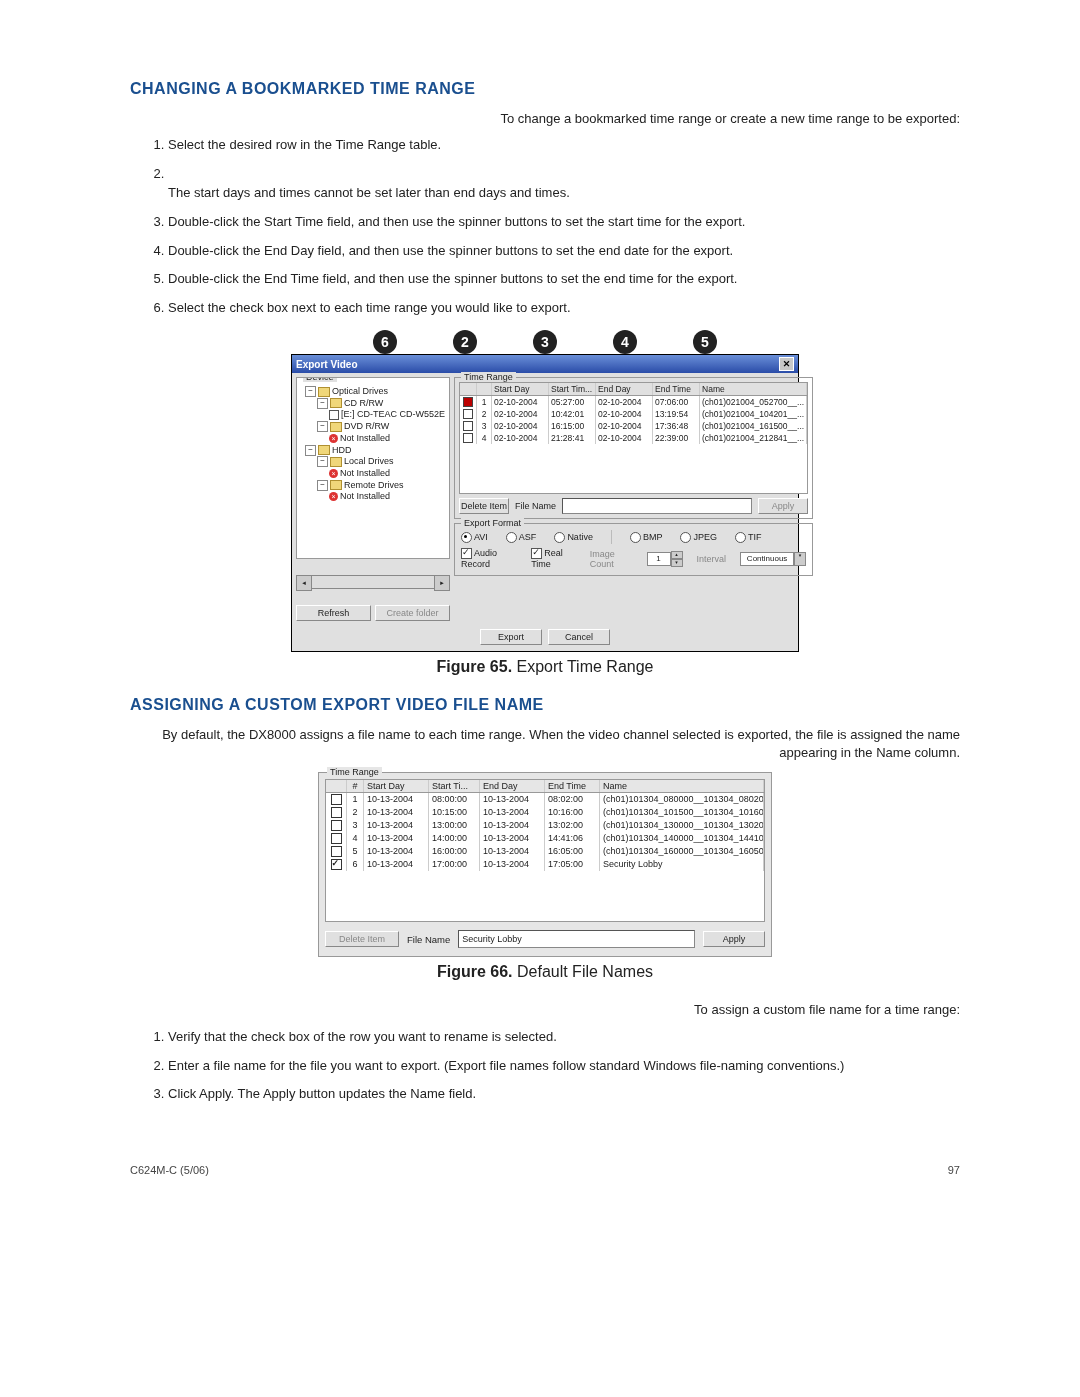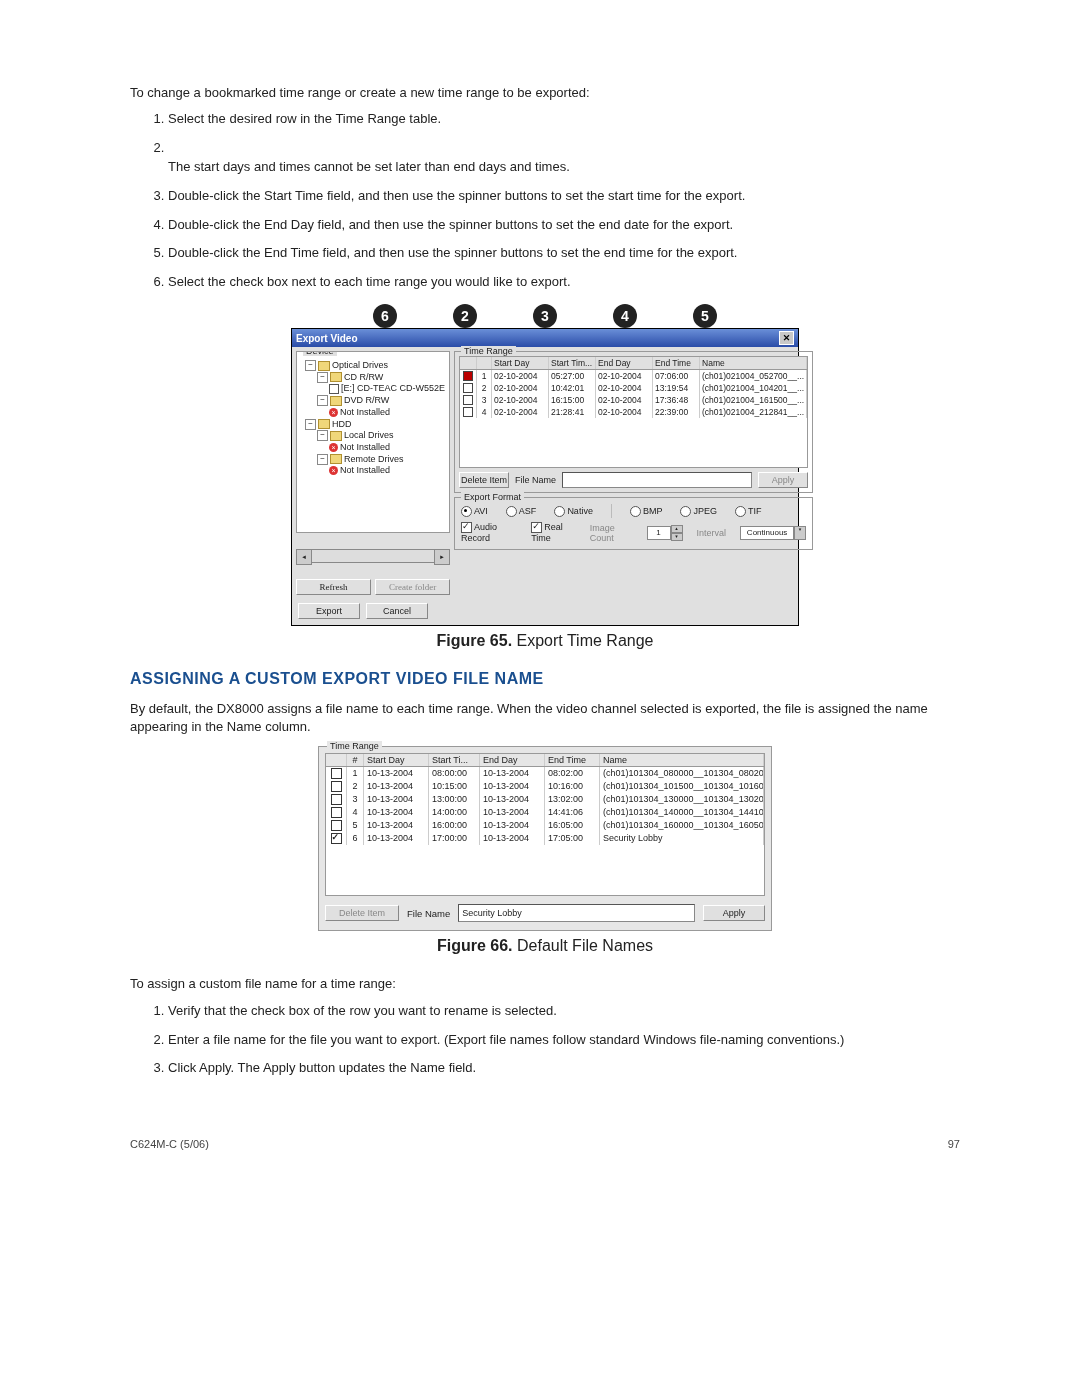--- a/index.html
+++ b/index.html
@@ -15,21 +15,21 @@
     padding: 80px 120px 40px 130px;
     box-sizing: border-box;
   }
   h2.heading {
     color: #1a4f8f;
     font-size: 16px;
     font-weight: bold;
     letter-spacing: 0.5px;
     margin: 0 0 12px 0;
   }
-  p { margin: 4px 0 8px 0; line-height: 1.4; }
+  p { margin: 4px 0 8px 0; line-height: 1.4; text-align: right; }
   ol.steps { margin: 4px 0 12px 0; padding-left: 38px; }
   ol.steps li { margin-bottom: 10px; line-height: 1.45; }
   .figwrap { text-align: center; margin: 10px 0 20px 0; }
   .figcap { font-size: 16px; margin-top: 6px; }
   .figcap b { font-weight: bold; }
 
   
   .callouts { display: flex; justify-content: center; gap: 56px; margin-bottom: -6px; }
   .bubble {
     width: 24px; height: 24px; border-radius: 50%;
@@ -70,21 +70,21 @@
   .lvl1 { padding-left: 4px; }
   .lvl2 { padding-left: 16px; }
   .lvl3 { padding-left: 28px; }
   .ticon { display:inline-block; width:9px; height:9px; border:1px solid #888; text-align:center; line-height:8px; font-size:8px; margin-right:2px; vertical-align:middle; }
   .dicon { display:inline-block; width:10px; height:8px; background:#f0d77a; border:1px solid #b09030; margin-right:2px; vertical-align:middle;}
   .xicon { display:inline-block; width:9px; height:9px; border-radius:50%; background:#d33; color:#fff; font-size:7px; text-align:center; line-height:9px; margin-right:2px; vertical-align:middle;}
   .cbicon { display:inline-block; width:8px; height:8px; border:1px solid #555; background:#fff; margin-right:2px; vertical-align:middle;}
   .scrollh { height: 14px; display:flex; }
   .scrollh .sbtn { width:14px; height:14px; background:#ccc; border:1px solid #888; display:flex; align-items:center; justify-content:center; font-size:7px;}
   .scrollh .strack { flex:1; background:#ddd; border:1px solid #888; border-left:none; border-right:none;}
-  .btnrow { display:flex; justify-content:space-between; gap:4px;font-family:Liberation Serif, serif; }
+  .btnrow { display:flex; justify-content:space-between; gap:4px; }
   .winbtn {
     background:#e0e0e0; border:1px solid #888; border-top-color:#fff; border-left-color:#fff;
     padding: 2px 0; font-size:9px; text-align:center; flex:1;
   }
   .winbtn.disabled { color:#888; }
   .rightcol { flex:1; display:flex; flex-direction:column; gap:4px; }
   .tr-fs .table { background:#fff; border:1px solid #999; height:110px; }
   .thead, .trow { display:flex; font-size:8.5px; }
   .thead { background:#e0e0e0; border-bottom:1px solid #999; }
   .cell { border-right:1px solid #ccc; padding:1px 2px; white-space:nowrap; overflow:hidden;}
@@ -106,21 +106,21 @@
   .radiorow { display:flex; gap:18px; padding:2px 2px; font-size:9px; align-items:center; }
   .radio { width:9px; height:9px; border:1px solid #555; border-radius:50%; background:#fff; display:inline-block; margin-right:2px; vertical-align:middle; position:relative;}
   .radio.sel::after { content:""; position:absolute; top:2px; left:2px; width:3px; height:3px; border-radius:50%; background:#000;}
   .chk { width:9px; height:9px; border:1px solid #555; background:#fff; display:inline-block; margin-right:2px; vertical-align:middle; position:relative;}
   .chk.sel::after { content:"✓"; position:absolute; top:-2px; left:0; font-size:9px;}
   .efrow2 { display:flex; gap:14px; padding: 2px; font-size:9px; align-items:center;}
   .spin { display:inline-flex; align-items:center; }
   .spin .box { width:22px; height:12px; background:#fff; border:1px solid #888; font-size:8px; display:flex; align-items:center; justify-content:center;}
   .spin .btns { display:flex; flex-direction:column;}
   .spin .b { width:10px; height:6px; background:#ccc; border:1px solid #888; font-size:5px; line-height:4px; text-align:center;}
-  .dlgfoot { display:flex; justify-content:flex-start; gap:6px; padding:4px 6px 6px; }
+  .dlgfoot { display:flex; justify-content:center; gap:6px; padding:4px 6px 6px; }
   .dlgfoot .winbtn { flex:0 0 60px; }
 
   
   .tr66 {
     width: 440px; margin: 0 auto; border:1px solid #999; background:#e6e6e6;
     font-family: Tahoma, Arial, sans-serif; font-size:9.5px; text-align:left;
     padding: 6px 6px 8px 6px; position:relative;
   }
   .tr66 .legend66 { position:absolute; top:-6px; left:8px; background:#e6e6e6; padding:0 3px; font-size:9px;}
   .tr66 .table66 { background:#fff; border:1px solid #999; }
@@ -141,20 +141,21 @@
   .winbtn.del66 { flex:0 0 72px; color:#888;}
   .winbtn.app66 { flex:0 0 60px; }
 
   .footer { display:flex; justify-content:space-between; margin-top: 60px; font-size:11px; color:#444;}
 </style>
 </head>
 <body>
 
 <div class="page">
 
+  <h2 class="heading">CHANGING A BOOKMARKED TIME RANGE</h2>
   <p>To change a bookmarked time range or create a new time range to be exported:</p>
   <ol class="steps">
     <li>Select the desired row in the Time Range table.</li>
     <li>
       <br>
       <span>The start days and times cannot be set later than end days and times.</span>
     </li>
     <li>Double-click the Start Time field, and then use the spinner buttons to set the start time for the export.</li>
     <li>Double-click the End Day field, and then use the spinner buttons to set the end date for the export.</li>
     <li>Double-click the End Time field, and then use the spinner buttons to set the end time for the export.</li>

